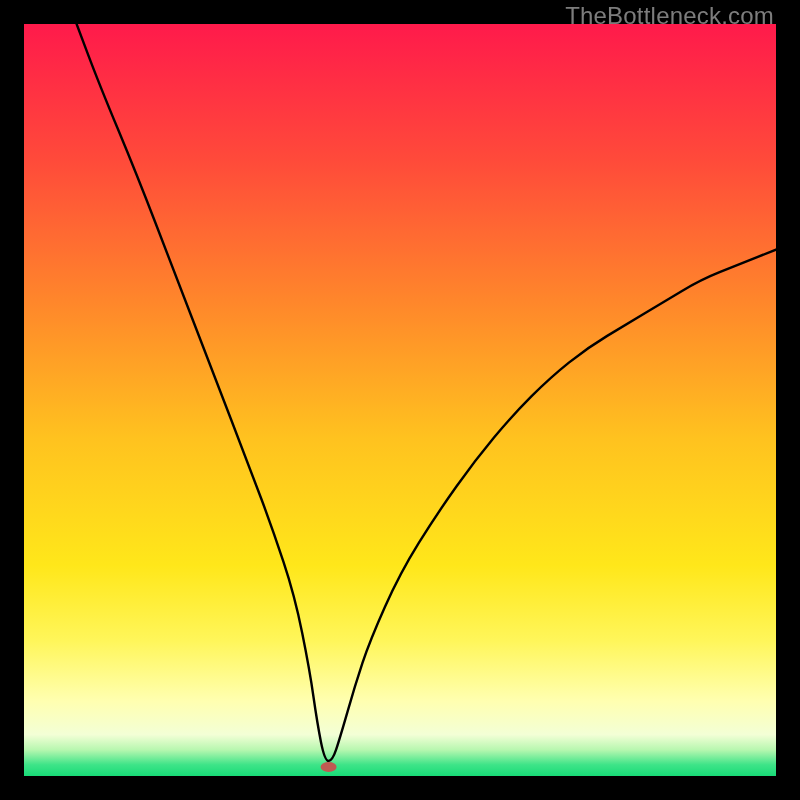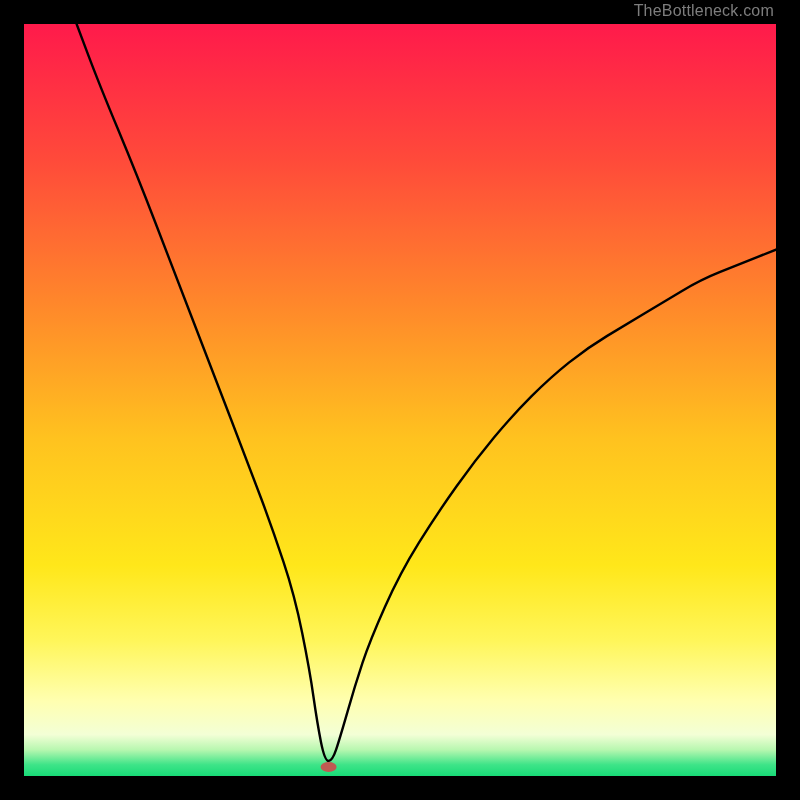--- a/index.html
+++ b/index.html
@@ -24,21 +24,21 @@
     left: 0;
     top: 0;
     width: 752px;
     height: 752px;
   }
   .watermark {
     position: absolute;
     top: 2px;
     right: 26px;
     color: #7d7d7d;
-    font-size: 16px;
+    font-size: 24px;
     font-weight: 500;
     letter-spacing: 0.2px;
     user-select: none;
   }
   svg { display: block; }
 </style>
 </head>
 <body>
 
 <div class="watermark">TheBottleneck.com</div>

